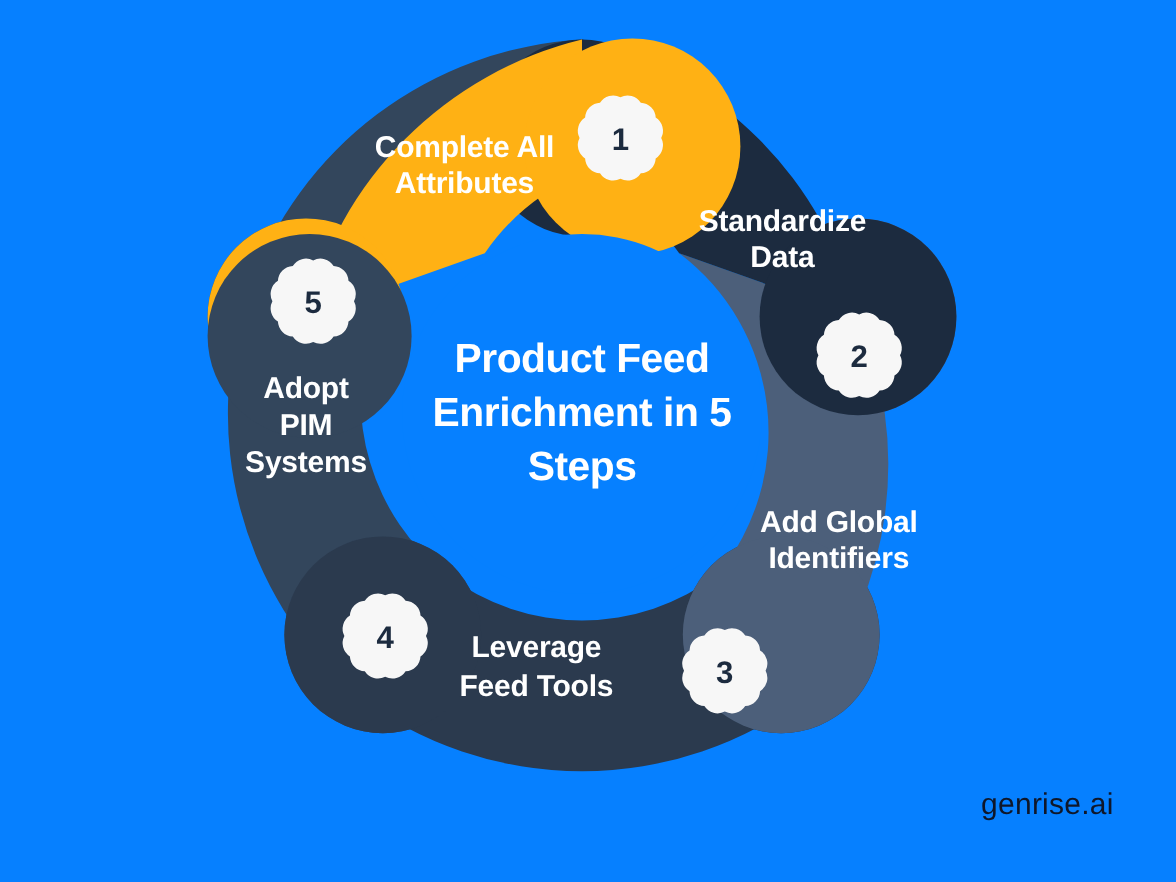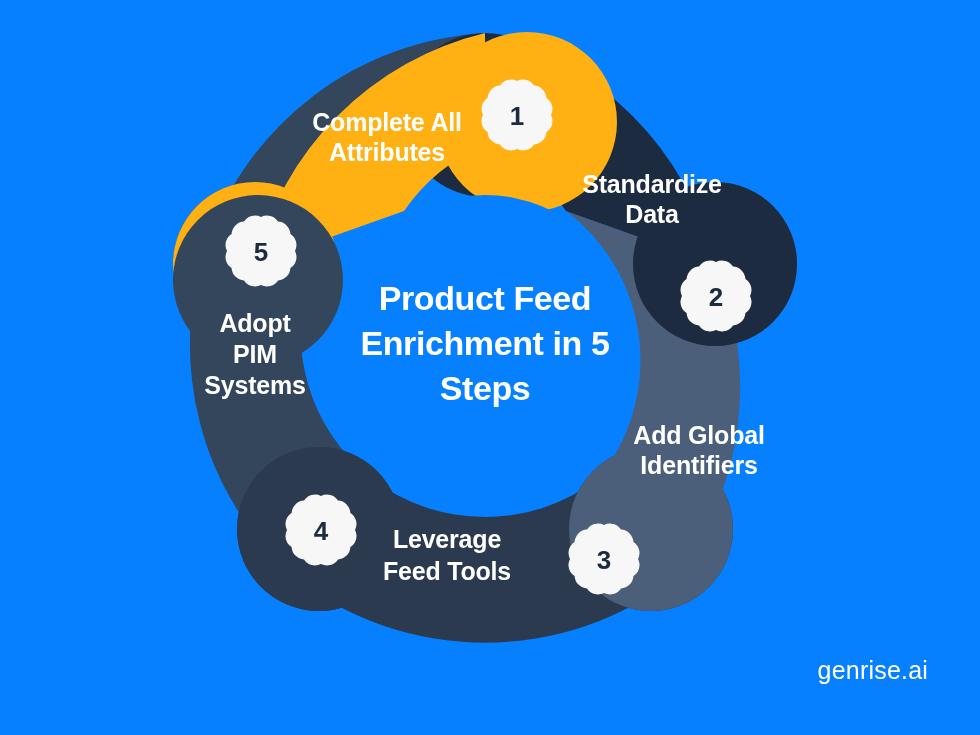--- a/index.html
+++ b/index.html
@@ -52,21 +52,21 @@
     font-weight: bold;
     font-size: 26px;
     fill: #1C2B3F;
     text-anchor: middle;
     dominant-baseline: central;
   }
   .watermark {
     position: absolute;
     right: 52px;
     bottom: 52px;
-    color: #ffffff;
+    color: #0f172a;
     font-family: "Liberation Sans", sans-serif;
     font-size: 25px;
     font-weight: normal;
     letter-spacing: 0.2px;
     line-height: 1;
     white-space: nowrap;
   }
 </style>
 </head>
 <body>

